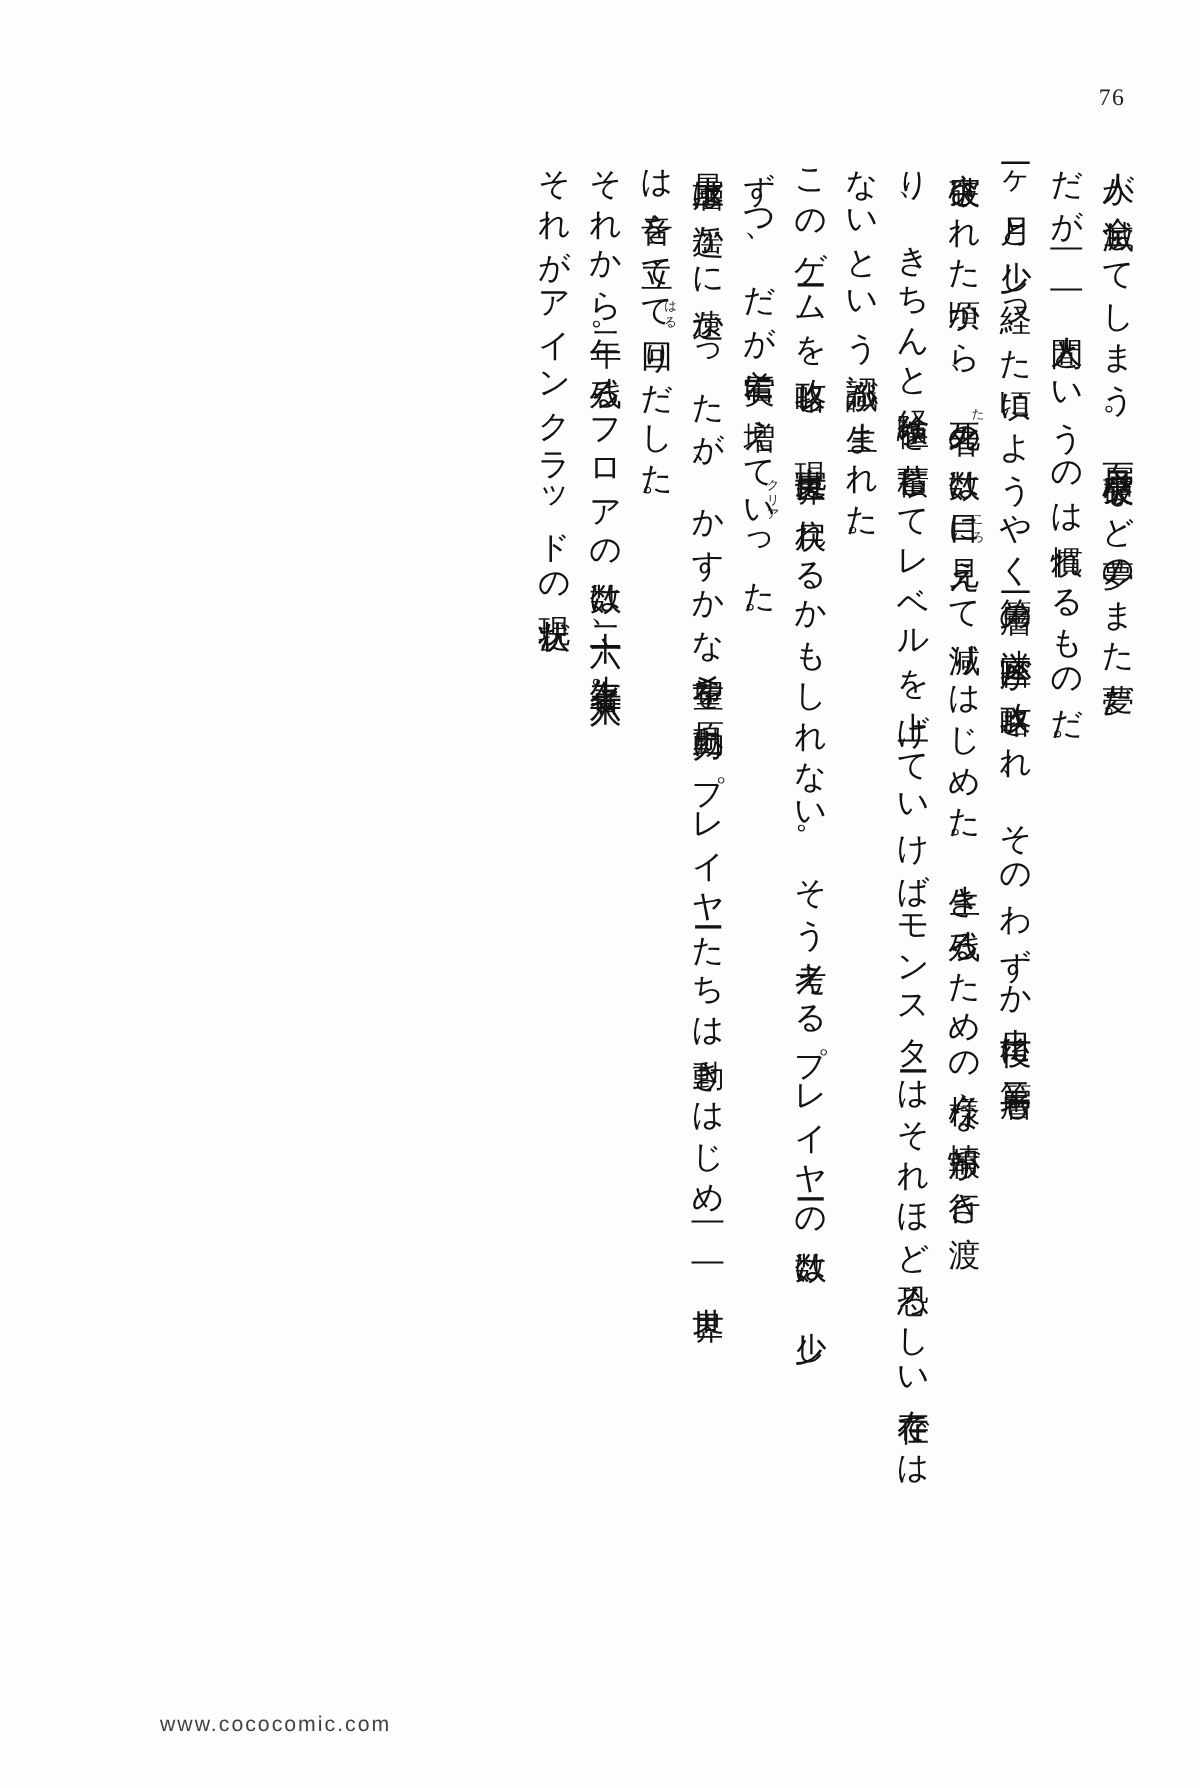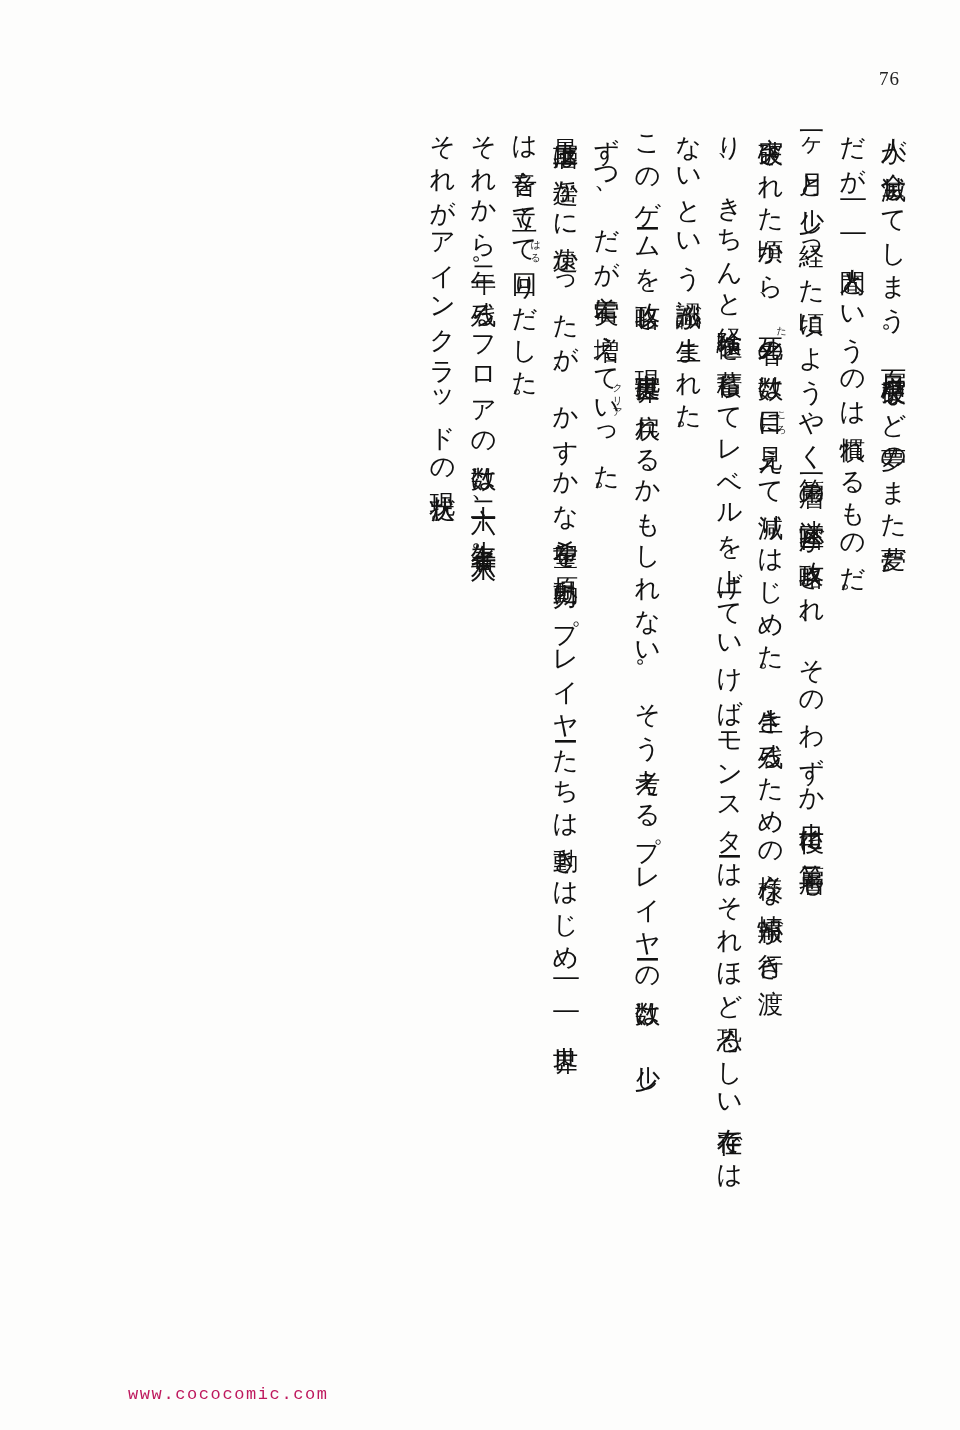--- a/index.html
+++ b/index.html
@@ -73,25 +73,25 @@
     font-size: 10px;
     letter-spacing: 1px;
     color: #2a2a2a;
     font-family: "DejaVu Serif", "Liberation Serif", serif;
   }
 
   
   .footer {
     position: absolute;
     left: 128px;
-    bottom: 26px;
-    font-family: Liberation Mono, monospace;
+    bottom: 40px;
+    font-family: Liberation Sans, sans-serif;
     font-size: 17px;
     letter-spacing: 1.6px;
-    color: #be185d;
+    color: #404040;
   }
 
   .paper-edge {
     position: absolute;
     inset: 0;
     pointer-events: none;
     box-shadow: inset 0 0 0 0 rgba(0,0,0,0);
   }
 </style>
 </head>

